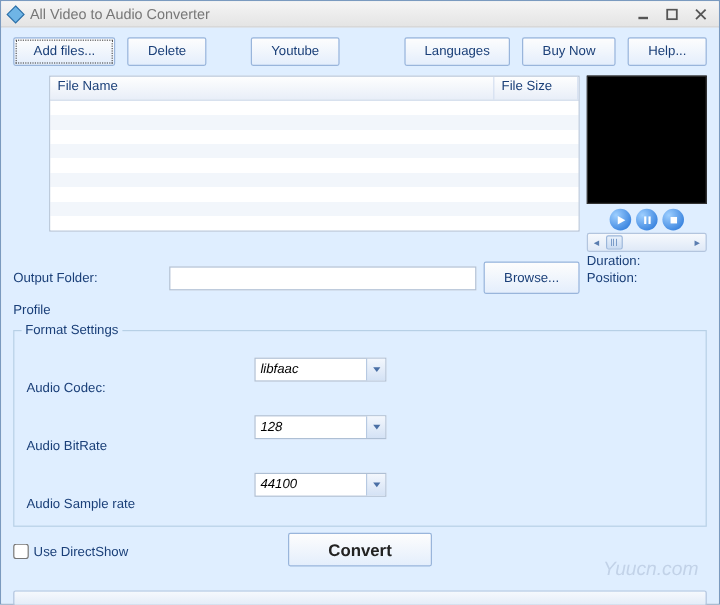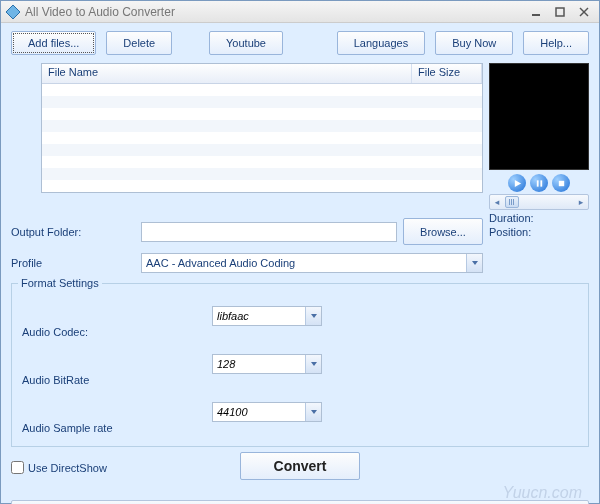--- a/index.html
+++ b/index.html
@@ -65,21 +65,21 @@
 .chk-row { display: flex; align-items: center; margin-top: 14px; }
 .chk-row input[type=checkbox]{ margin-right: 4px; }
 .chk-row .clbl { color: #1a3f78; }
 
 .convert-row { display:flex; justify-content:center; margin-top: -22px; }
 .convert-btn { width: 120px; height: 28px; background: linear-gradient(to bottom,#fdfdfd,#e4eefc); border: 1px solid #99b5db; border-radius: 2px; font-weight: bold; font-size: 14px; color: #222; cursor:pointer; }
 
 .progress-area { margin-top: 20px; }
 .pg { height: 16px; background: linear-gradient(to bottom,#f6f9fd,#dfe9f7); border: 1px solid #b3c5de; border-radius: 2px; margin-bottom: 2px; }
 
-.watermark { position: absolute; bottom: 2px; right: 18px; color: #b3c4dc; font-size: 16px; font-style: italic; opacity: 0.65; pointer-events:none; }
+.watermark { position: absolute; bottom: 20px; right: 18px; color: #b3c4dc; font-size: 16px; font-style: italic; opacity: 0.65; pointer-events:none; }
 
 .below-mid { display:flex; }
 .below-left { flex:1; }
 .below-right { width: 100px; margin-left: 6px; }
 </style>
 </head>
 <body>
 
 <div class="window">
   <div class="titlebar">
@@ -160,24 +160,20 @@
 
     <div class="below-mid">
       <div class="below-left">
         <div class="form-row">
           <span class="lbl">Output Folder:</span>
           <input class="txt-input" value="" style="">
           <button class="browse-btn">Browse...</button>
         </div>
         <div class="form-row">
           <span class="lbl">Profile</span>
-          <div class="combo">
-            <span class="cv">AAC - Advanced Audio Coding</span>
-            <span class="dd"></span>
-          </div>
         </div>
       </div>
       <div class="below-right">
         <div class="pv-label">Duration:</div>
         <div class="pv-label">Position:</div>
       </div>
     </div>
 
     <div class="fieldset">
       <span class="legend">Format Settings</span>

